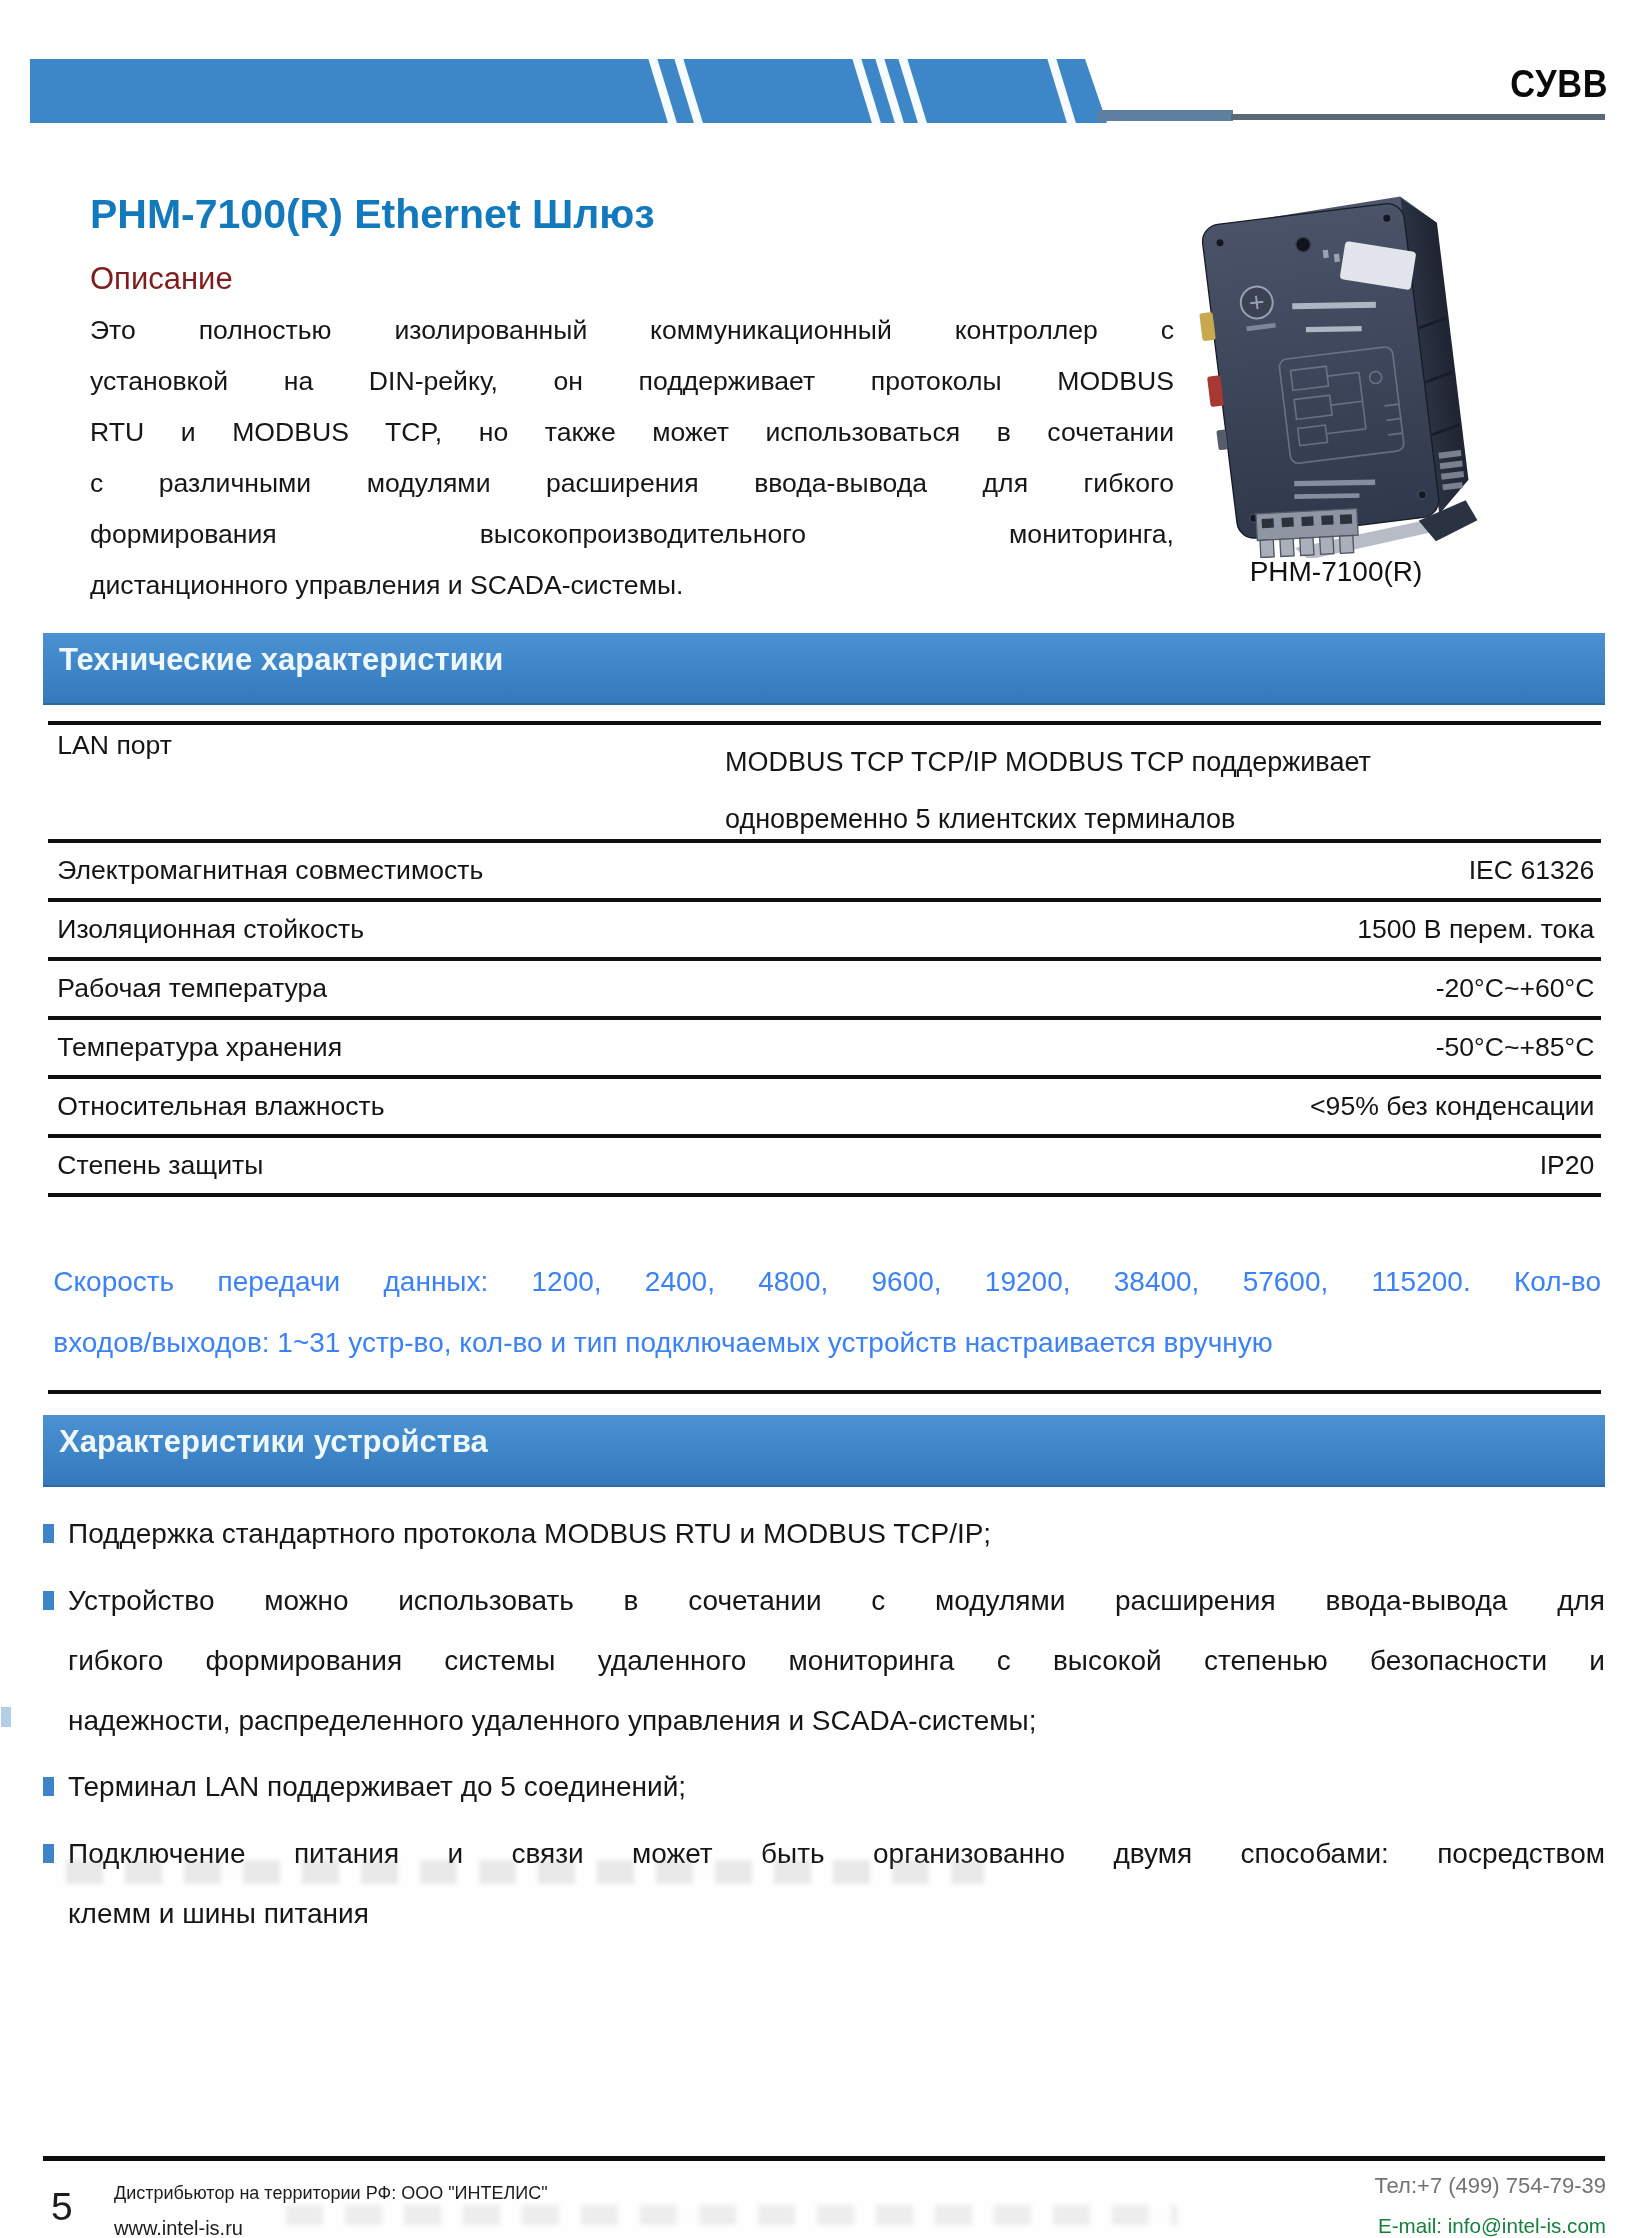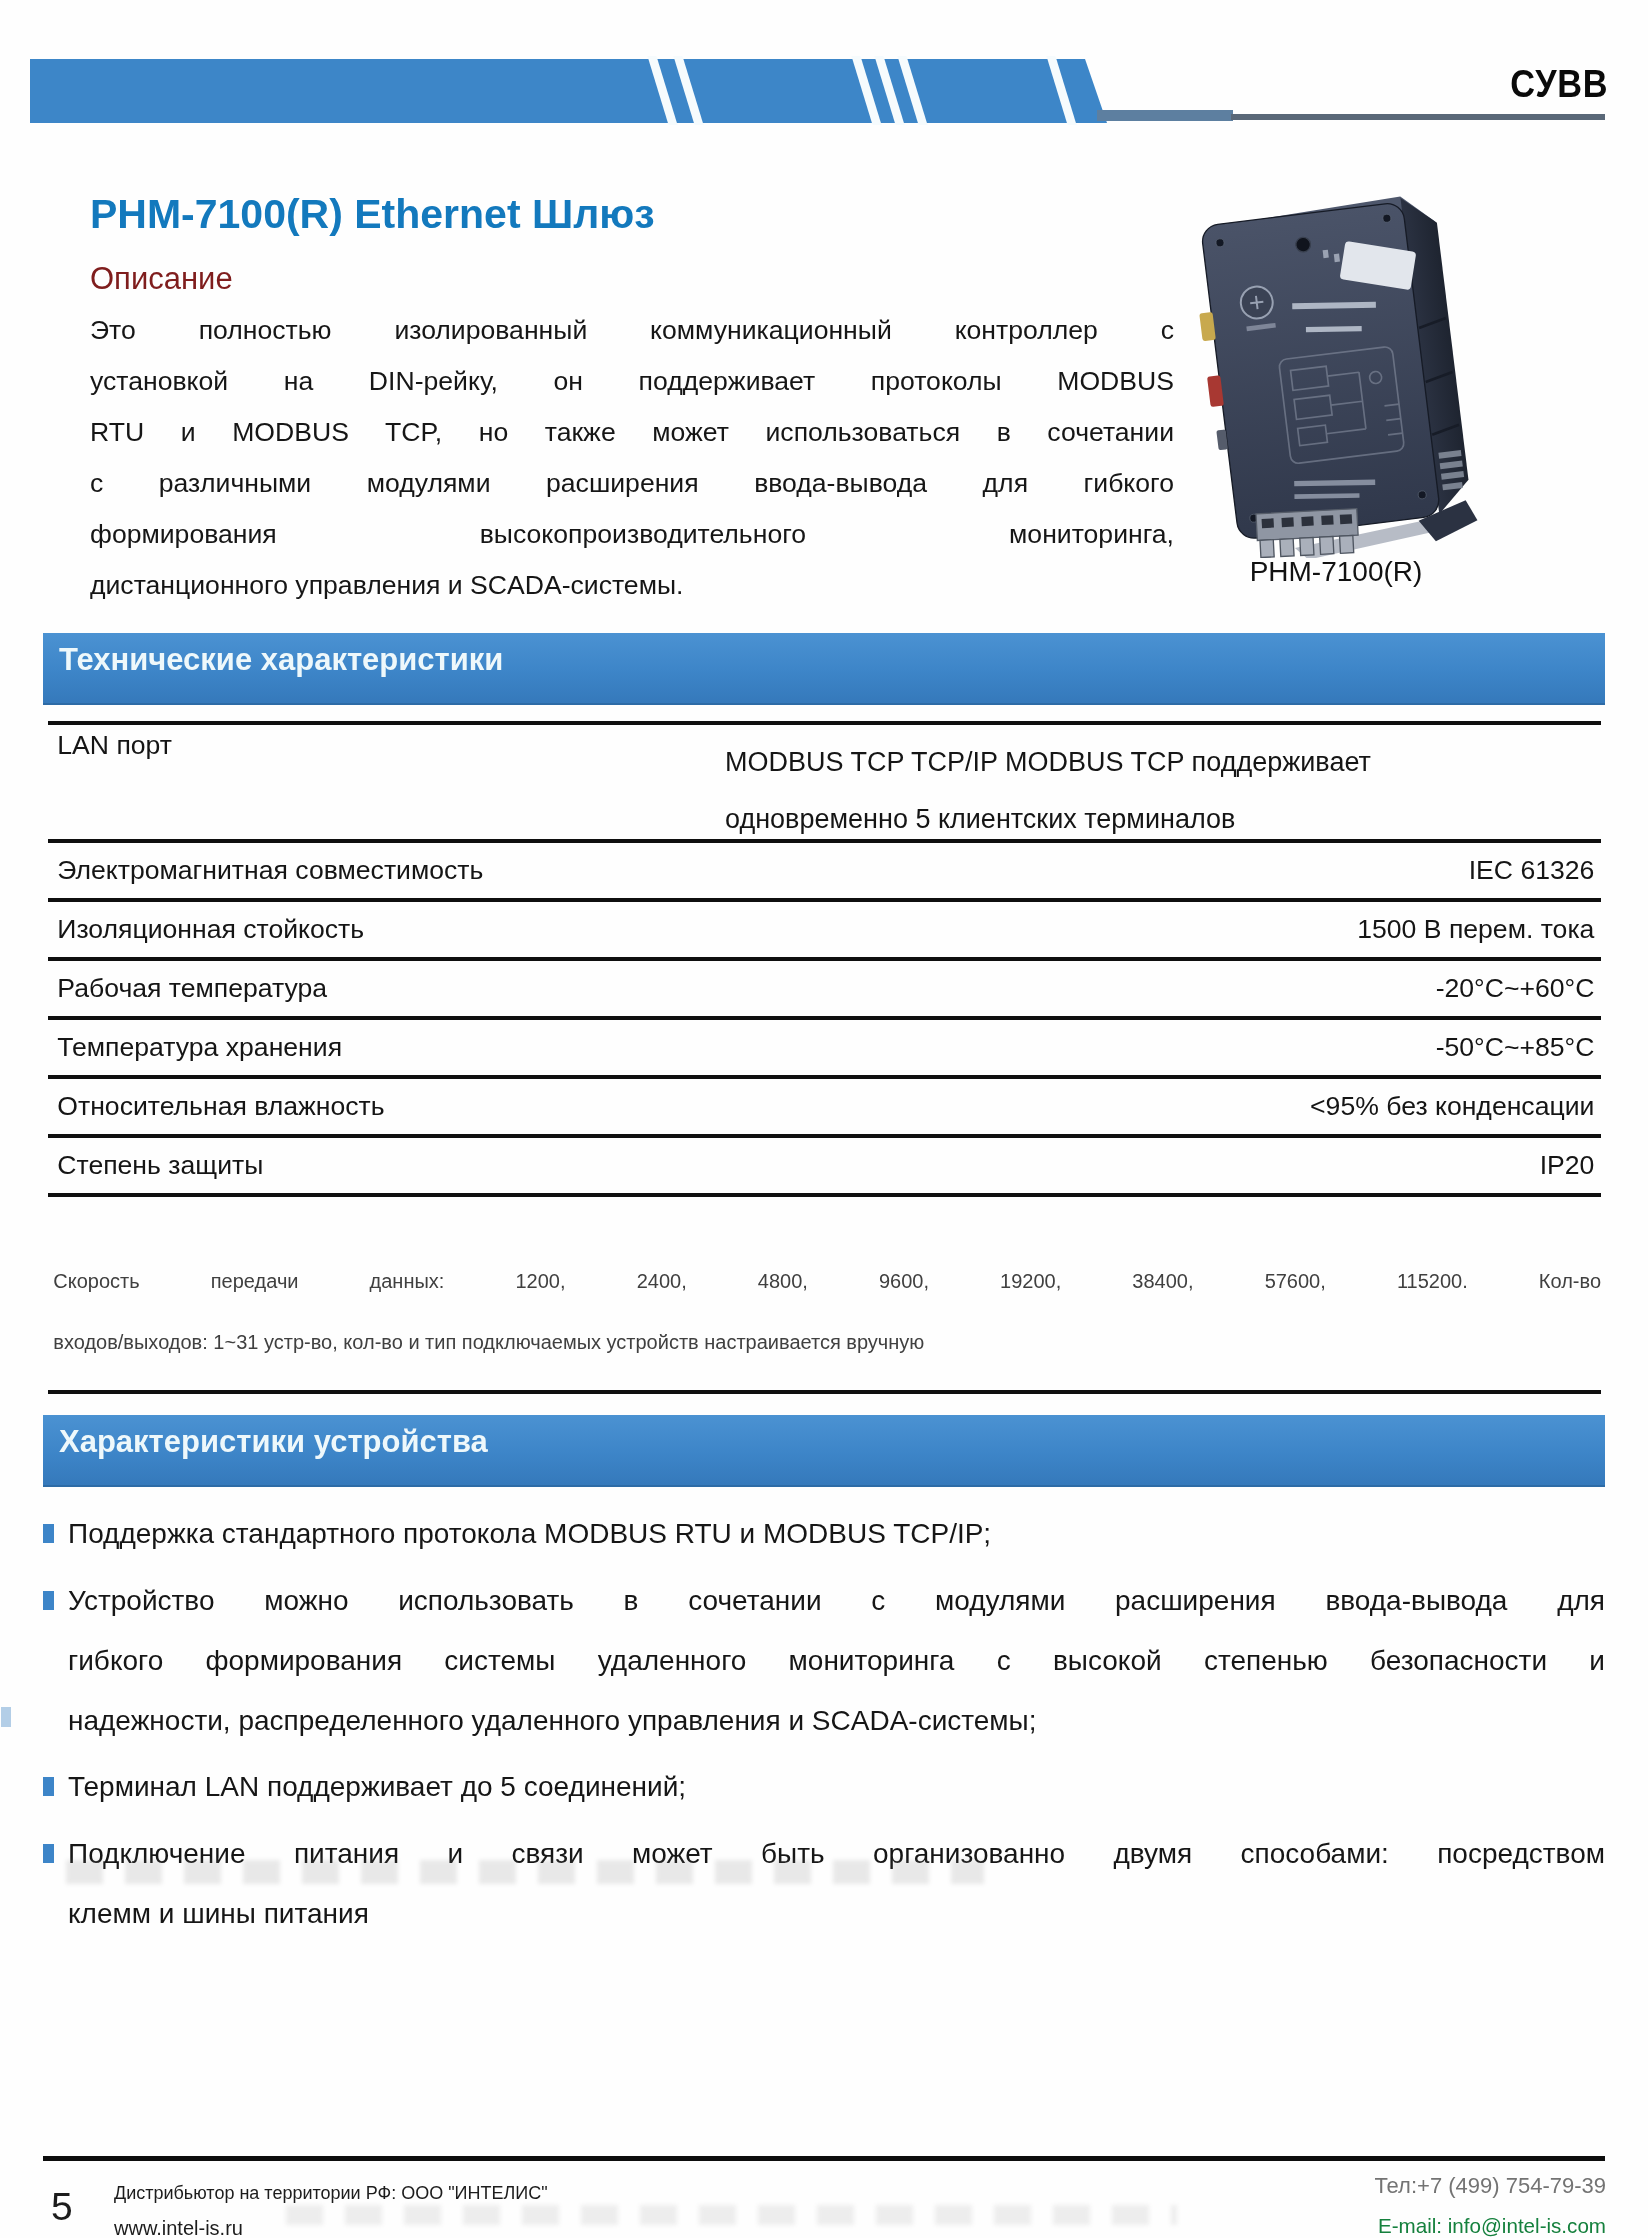--- a/index.html
+++ b/index.html
@@ -44,22 +44,22 @@
   .spec-table{position:absolute;left:48px;top:721px;width:1553px;border-top:4.7px solid #0f0f0f;}
   .spec-row{position:relative;display:flex;align-items:center;height:59px;
             border-bottom:4px solid #0f0f0f;padding:0 6.6px 0 9.3px;box-sizing:border-box;
             font-size:26.6px;color:#151515;}
   .spec-row .value{margin-left:auto;text-align:right;}
   .spec-row.tall{height:118px;align-items:flex-start;}
   .spec-row.tall .label{position:absolute;left:9.3px;top:5px;}
   .value-lines{position:absolute;left:677px;top:9.3px;line-height:57px;text-align:left;font-size:27px;}
   .spec-row:last-child{border-bottom:4.7px solid #0f0f0f;}
 
-  .note-block{position:absolute;left:48px;top:1251px;width:1553px;font-size:20px;line-height:61px;
-              color:#404040;padding-bottom:17.3px;border-bottom:4.7px solid #0f0f0f;box-sizing:border-box;}
+  .note-block{position:absolute;left:48px;top:1251px;width:1553px;font-size:28px;line-height:61px;
+              color:#3b82f6;padding-bottom:17.3px;border-bottom:4.7px solid #0f0f0f;box-sizing:border-box;}
   .note-block .jline{padding-left:5.3px;}
 
   
   .features{position:absolute;left:43px;top:1504px;width:1562px;}
   .feature-item{position:relative;padding-left:25px;margin-bottom:6.6px;font-size:28px;line-height:60px;color:#161616;}
   .bullet{position:absolute;left:0;top:20px;width:11.3px;height:19px;background:#3d85c8;}
   .stray{position:absolute;left:1.3px;top:1707px;width:10px;height:20px;background:#74a6d4;opacity:.55;}
 
   
   .smudge{position:absolute;height:24px;opacity:.16;filter:blur(2px);

